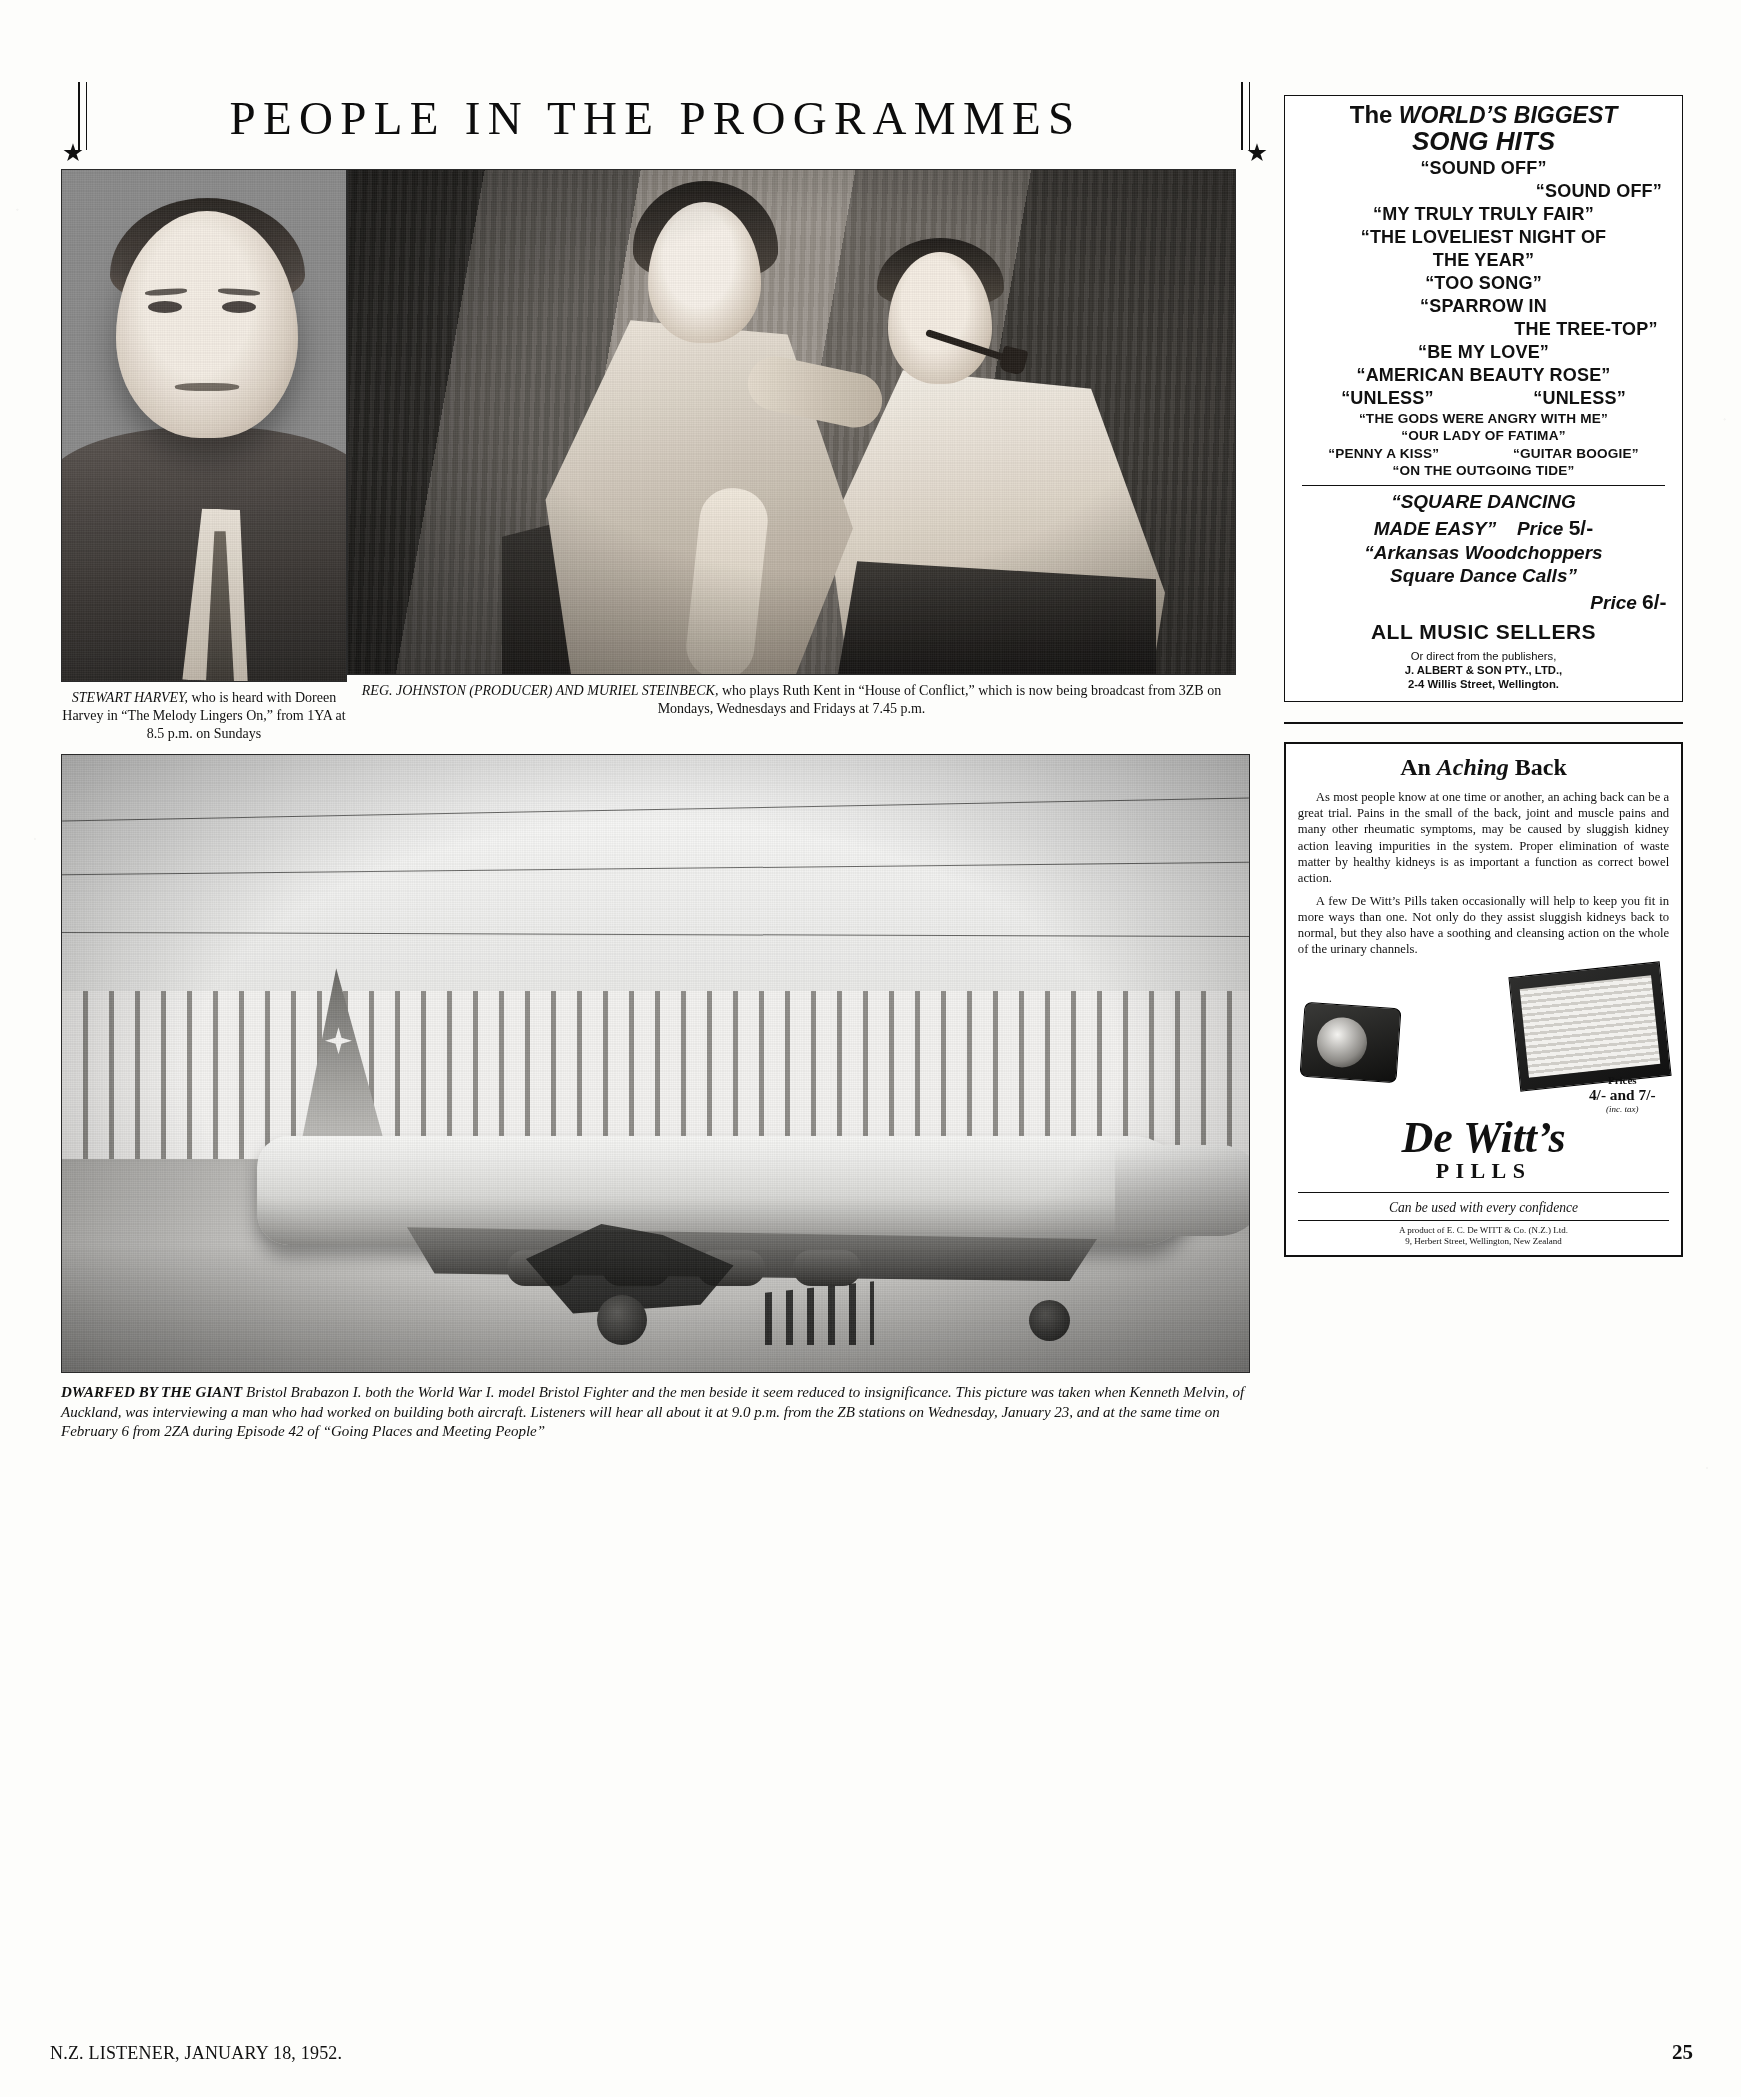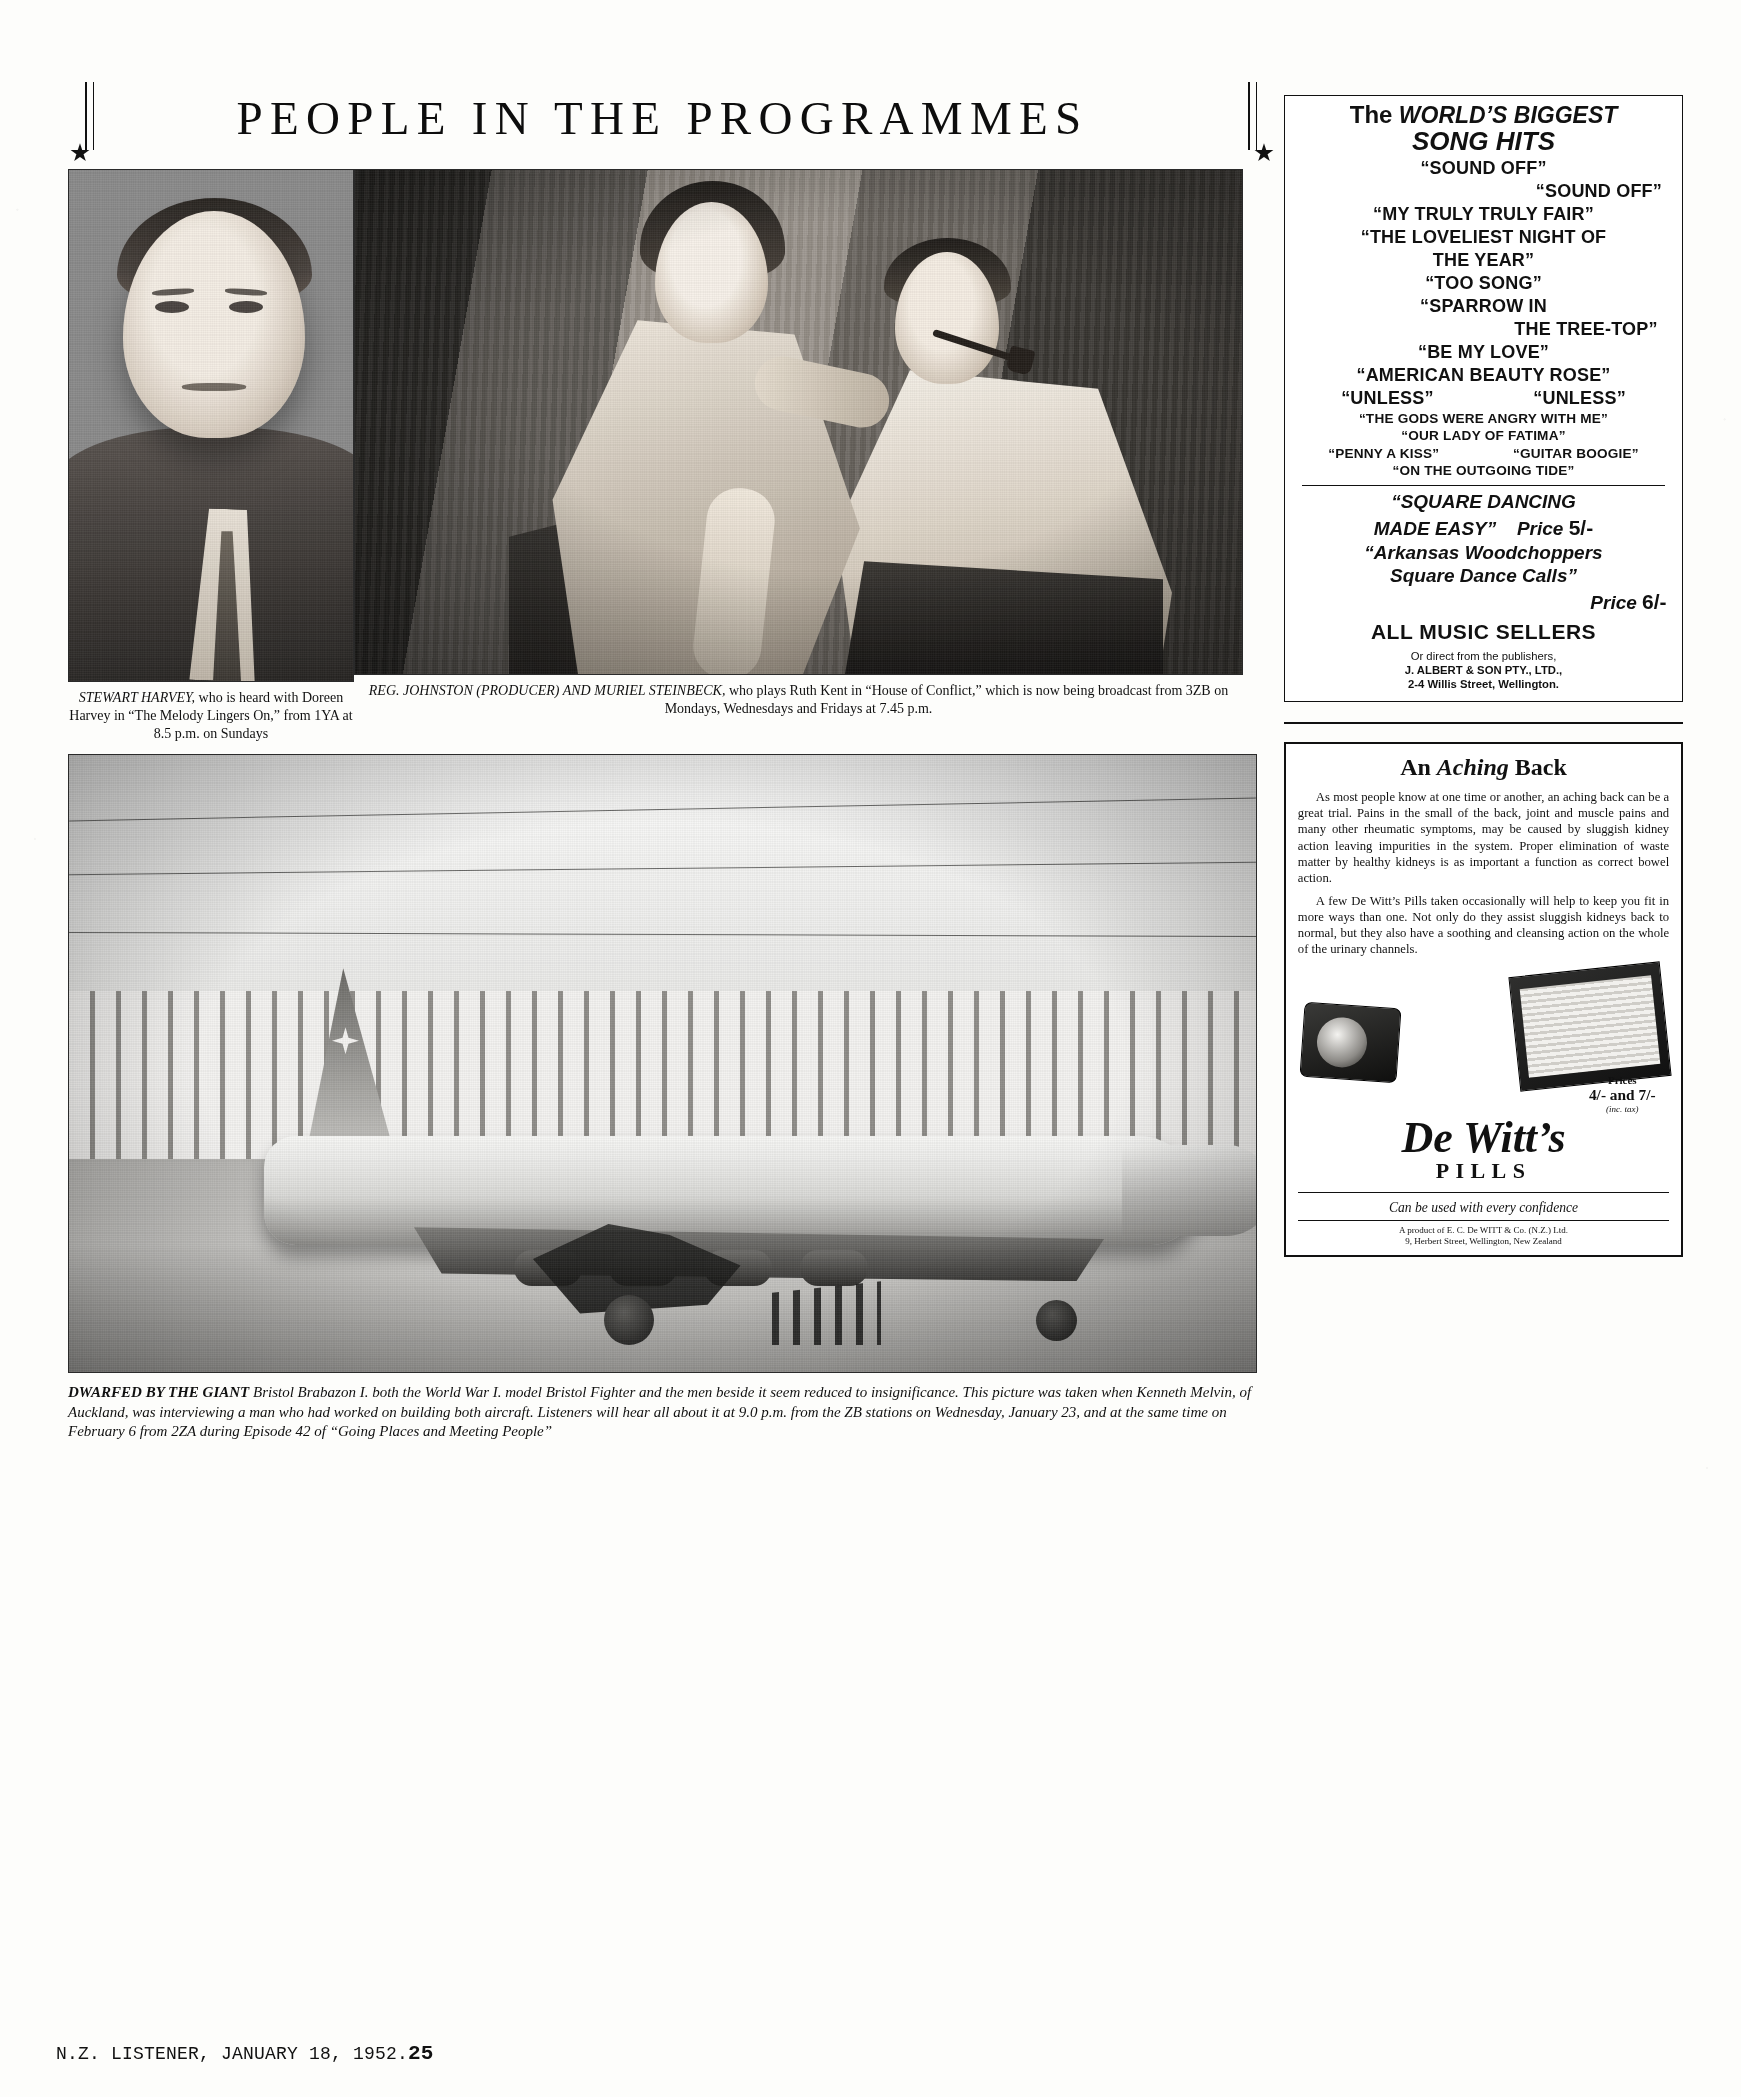--- a/index.html
+++ b/index.html
@@ -29,21 +29,21 @@
       radial-gradient(circle at 1% 10%, rgba(0,0,0,0.035) 0 0.9px, transparent 1.4px),
       radial-gradient(circle at 2% 40%, rgba(0,0,0,0.03) 0 0.9px, transparent 1.4px),
       radial-gradient(circle at 99% 20%, rgba(0,0,0,0.03) 0 0.9px, transparent 1.4px),
       radial-gradient(circle at 98% 70%, rgba(0,0,0,0.03) 0 0.9px, transparent 1.4px);
     pointer-events: none;
   }
 
   
   .left-col {
     position: absolute;
-    left: 68px;
+    left: 61px;
     top: 77px;
     width: 1189px;
   }
 
   .headline-band {
     position: relative;
     height: 84px;
   }
   .headline-rule-left,
   .headline-rule-right {
@@ -376,26 +376,27 @@
     margin-top: 10px;
   }
   .caption-wide .lead {
     font-style: italic;
     font-weight: 700;
     text-transform: uppercase;
   }
 
   .footer {
     position: absolute;
-    left: 56px;
+    left: 50px;
     bottom: 32px;
     width: 1643px;
     display: flex;
+    justify-content: space-between;
     align-items: baseline;
-    font-family: Liberation Mono, monospace;
+    font-family: Liberation Serif, serif;
   }
   .footer-left { font-size: 18px; letter-spacing: 0.2px; }
   .footer-right { font-size: 21px; font-weight: 700; }
 
   
   .right-col {
     position: absolute;
     left: 1284px;
     top: 95px;
     width: 399px;

